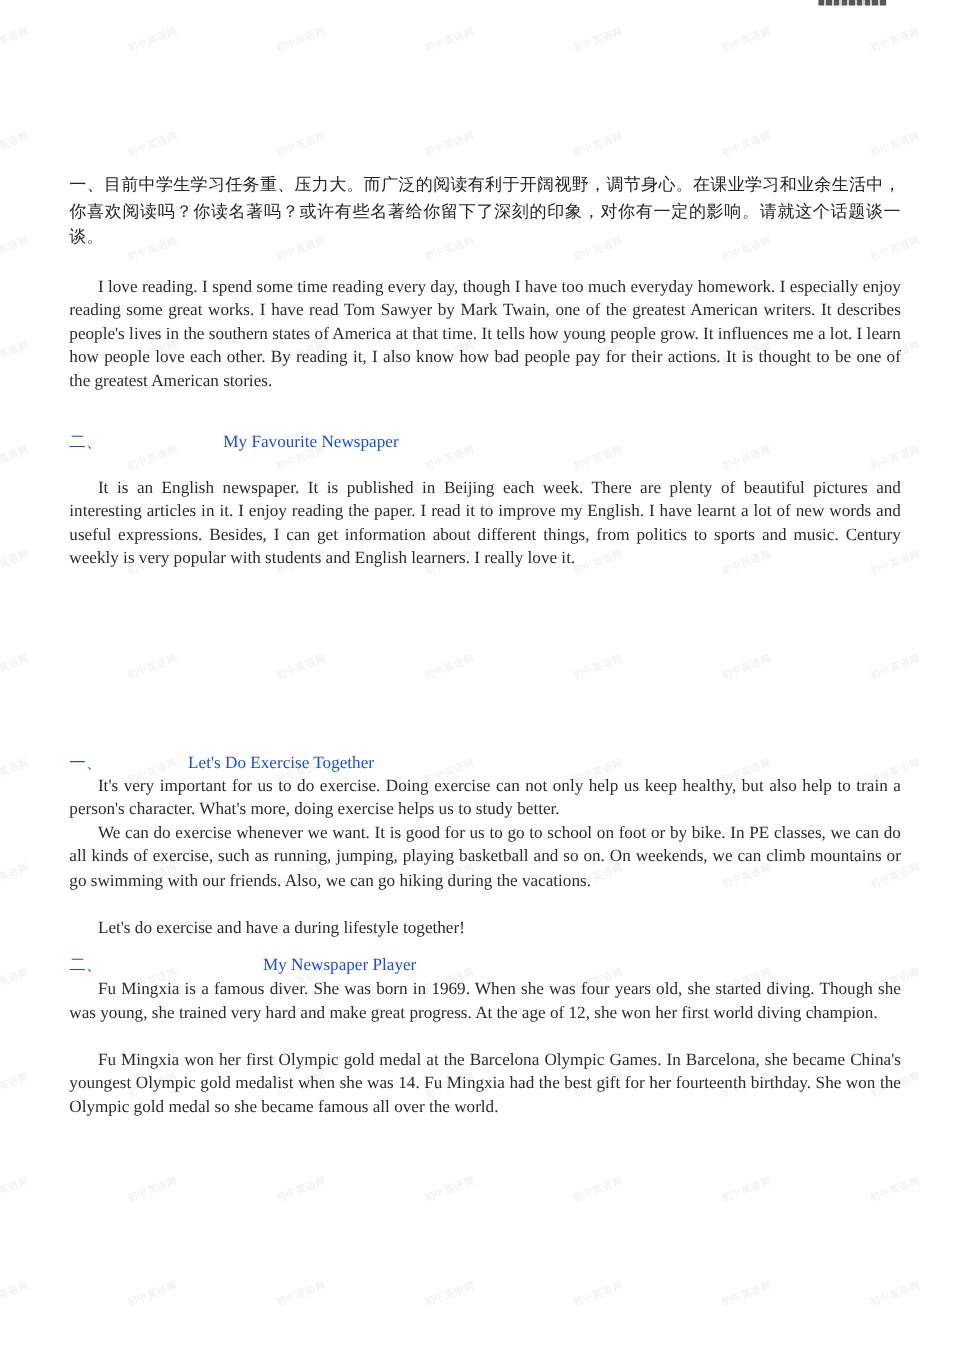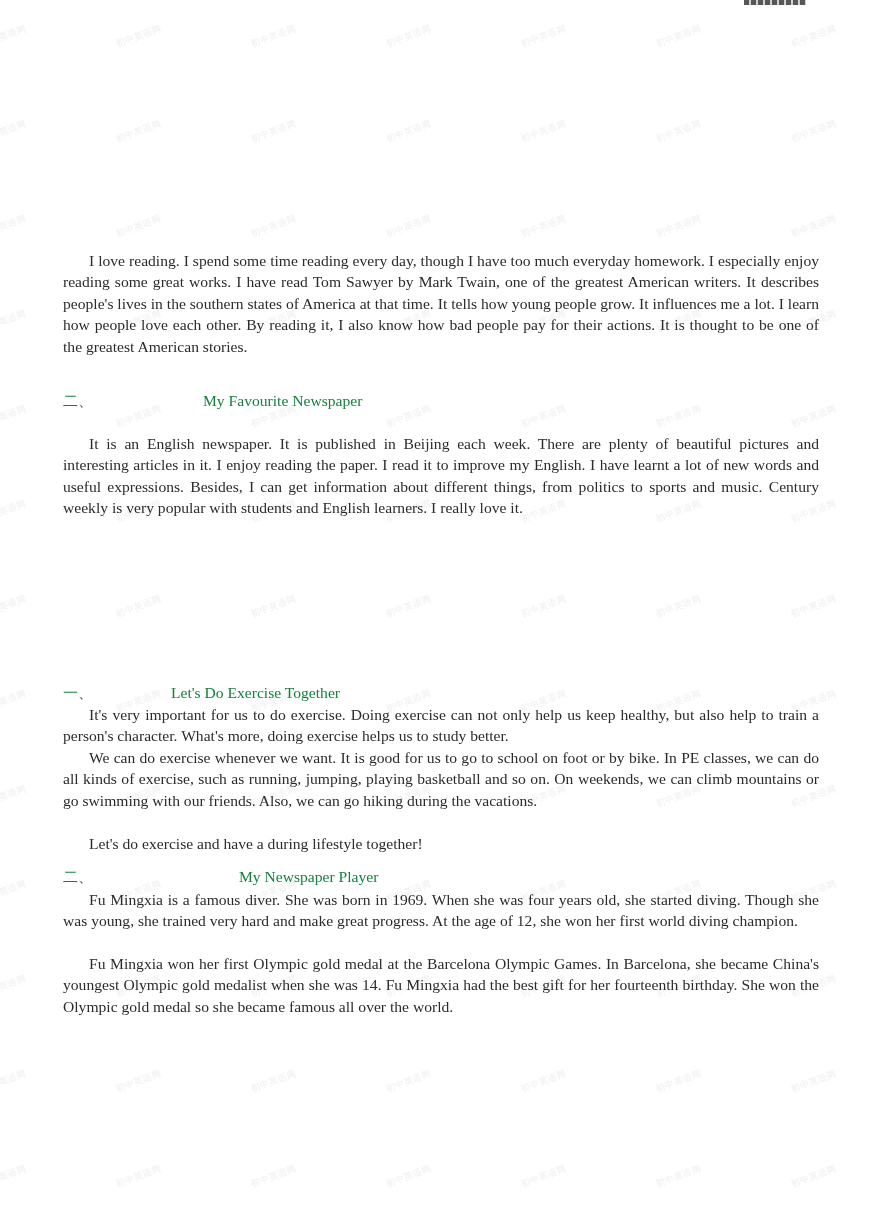--- a/index.html
+++ b/index.html
@@ -87,21 +87,21 @@
   .en-para.indent { text-indent: 26px; }
   .en-para.indent-sm { text-indent: 18px; }
 
   .section-head {
     position: absolute;
     left: 0;
     width: 756px;
     height: 22px;
     font-size: 15.6px;
     line-height: 22px;
-    color: #15803d;
+    color: #1d4ed8;
     white-space: nowrap;
   }
   .section-head .marker {
     display: inline-block;
     font-family: "DejaVu Sans", "Liberation Sans", sans-serif;
     font-size: 15px;
     width: 36px;
   }
   .section-head .title {
     display: inline-block;
@@ -204,20 +204,21 @@
     <span class="wm" style="left: 385px; top: 1170px;">初中英语网</span>
     <span class="wm" style="left: 520px; top: 1170px;">初中英语网</span>
     <span class="wm" style="left: 655px; top: 1170px;">初中英语网</span>
     <span class="wm" style="left: 790px; top: 1170px;">初中英语网</span>
   </div>
 
 <div id="top-scan-artifact"></div>
 
 <div id="page">
 
+  <div class="cn-block" style="top:157px;">一、目前中学生学习任务重、压力大。而广泛的阅读有利于开阔视野，调节身心。在课业学习和业余生活中，你喜欢阅读吗？你读名著吗？或许有些名著给你留下了深刻的印象，对你有一定的影响。请就这个话题谈一谈。</div>
 
   <div class="en-para indent" style="top:250px;">I love reading. I spend some time reading every day, though I have too much everyday homework. I especially enjoy reading some great works. I have read Tom Sawyer by Mark Twain, one of the greatest American writers. It describes people's lives in the southern states of America at that time. It tells how young people grow. It influences me a lot. I learn how people love each other. By reading it, I also know how bad people pay for their actions. It is thought to be one of the greatest American stories.</div>
 
   <div class="section-head" style="top:390px;">
     <span class="marker">二、</span><span class="title pad-b">My Favourite Newspaper</span>
   </div>
   <div class="en-para indent" style="top:433px;">It is an English newspaper. It is published in Beijing each week. There are plenty of beautiful pictures and interesting articles in it. I enjoy reading the paper. I read it to improve my English. I have learnt a lot of new words and useful expressions. Besides, I can get information about different things, from politics to sports and music. Century weekly is very popular with students and English learners. I really love it.</div>
 
   <div class="section-head" style="top:682px;">
     <span class="marker">一、</span><span class="title pad-a">Let's Do Exercise Together</span>

